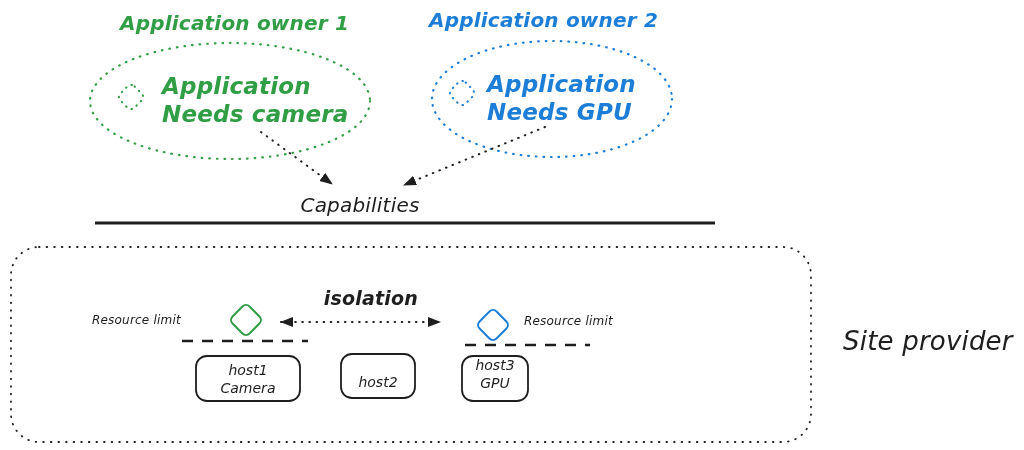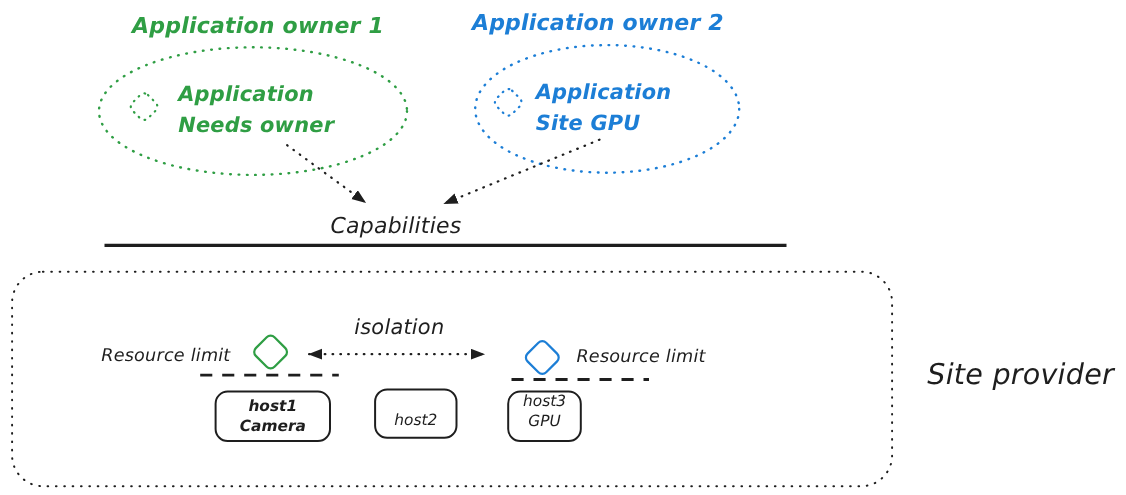--- a/index.html
+++ b/index.html
@@ -32,24 +32,24 @@
   .dotted-ellipse { stroke-width: 2.2; stroke-dasharray: 0.6 7; stroke-linecap: round; }
   .dotted-diamond-sm { stroke-width: 2; stroke-dasharray: 0.6 5.5; stroke-linecap: round; }
   .solid-diamond { stroke-width: 2; }
   .dotted-arrow { stroke-width: 2; stroke-dasharray: 0.6 6.5; stroke-linecap: round; }
   .dotted-rect { stroke-width: 1.8; stroke-dasharray: 0.6 7; stroke-linecap: round; }
   .dashed-underline { stroke-width: 2.6; stroke-dasharray: 11 9; }
   .solid-divider { stroke-width: 3; }
   .host-rect { stroke-width: 1.8; fill: #ffffff; }
 
   .owner-label { font-size: 20px; font-weight: 600; }
-  .app-text { font-size: 19px; font-weight: 600; line-height: 28px; }
+  .app-text { font-size: 23px; font-weight: 600; line-height: 28px; }
   .capabilities-label { font-size: 20px; font-weight: 500; font-style: italic; }
-  .resource-label { font-size: 16px; font-weight: 500; }
-  .isolation-label { font-size: 19px; font-weight: 400; }
+  .resource-label { font-size: 12px; font-weight: 500; }
+  .isolation-label { font-size: 19px; font-weight: 700; text-align: right; }
   .provider-label { font-size: 26px; font-weight: 500; }
   .host-text {
     position: absolute;
     display: flex;
     flex-direction: column;
     align-items: center;
     justify-content: center;
     font-style: italic;
     font-size: 14px;
     font-weight: 500;
@@ -96,34 +96,34 @@
     <rect x="196" y="356" width="104" height="45" rx="11" class="stroke-ink host-rect"></rect>
     <rect x="341" y="354" width="74" height="44" rx="11" class="stroke-ink host-rect"></rect>
     <rect x="462" y="356" width="66" height="45" rx="11" class="stroke-ink host-rect"></rect>
   </svg>
 
   <div class="hand owner-label green center" style="left:120px; top:11px; width:215px;">Application owner 1</div>
   <div class="hand owner-label blue center" style="left:429px; top:8px; width:220px;">Application owner 2</div>
 
   <div class="hand app-text green" style="left:162px; top:72px;">
     <div>Application</div>
-    <div>Needs owner</div>
+    <div>Needs camera</div>
   </div>
   <div class="hand app-text blue" style="left:487px; top:70px;">
     <div>Application</div>
-    <div>Site GPU</div>
+    <div>Needs GPU</div>
   </div>
 
   <div class="hand capabilities-label center" style="left:290px; top:193px; width:140px;">Capabilities</div>
 
   <div class="hand resource-label" style="left:92px; top:313px;">Resource limit</div>
   <div class="hand isolation-label center" style="left:308px; top:287px; width:110px;">isolation</div>
   <div class="hand resource-label" style="left:524px; top:314px;">Resource limit</div>
 
-  <div class="host-text" style="left:196px; top:356px; width:104px; height:45px;font-weight:bold;">
+  <div class="host-text" style="left:196px; top:356px; width:104px; height:45px;">
     <span>host1</span>
     <span>Camera</span>
   </div>
   <div class="host-text" style="left:341px; top:354px; width:74px; height:56px;">
     <span>host2</span>
     <span></span>
   </div>
   <div class="host-text" style="left:462px; top:356px; width:66px; height:35px;">
     <span>host3</span>
     <span>GPU</span>

